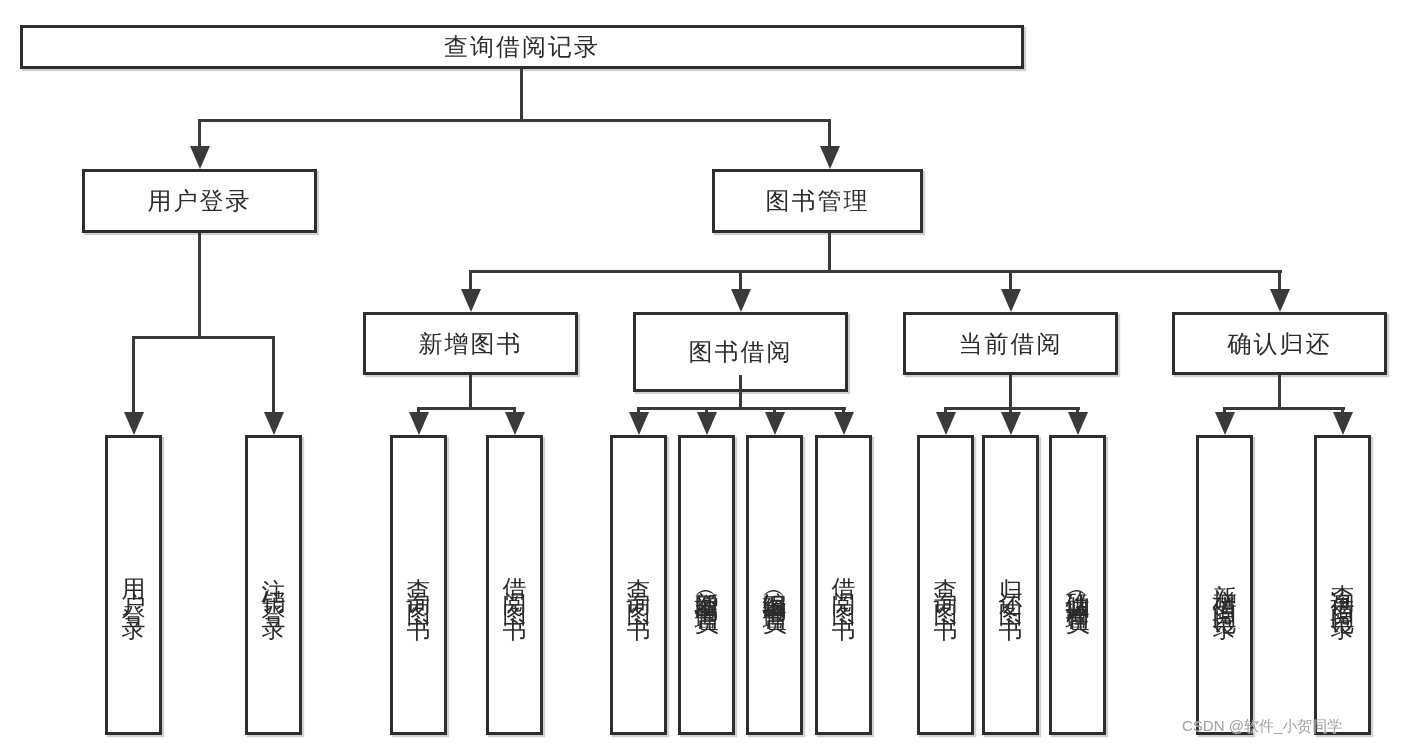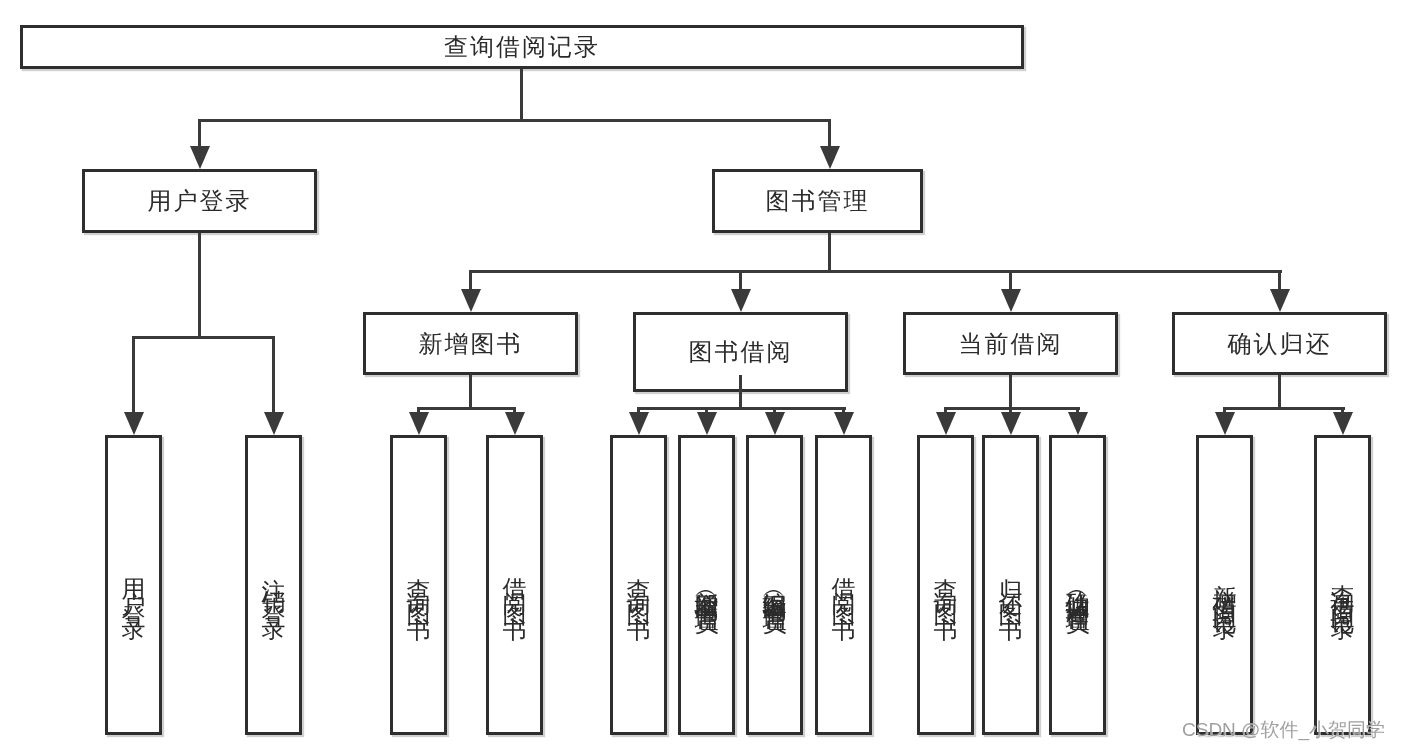--- a/index.html
+++ b/index.html
@@ -45,21 +45,21 @@
   
   .ah{
     position:absolute;width:0;height:0;
     border-left:10px solid transparent;
     border-right:10px solid transparent;
     border-top:23px solid var(--line);
   }
   .watermark{
     position:absolute;
     left:1182px;top:717px;
-    font-size:19px;
+    font-size:15px;
     color:var(--watermark);
     white-space:nowrap;
     z-index:10;
     text-shadow:1px 1px 0 rgba(255,255,255,0.6);
   }
 </style>
 </head>
 <body>
 
 <div class="stage">

